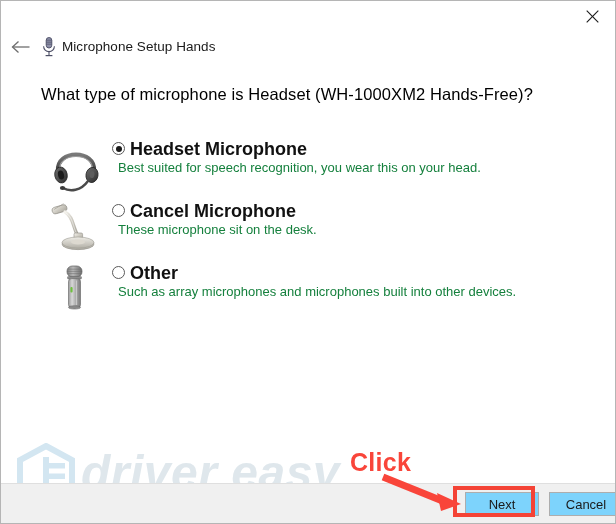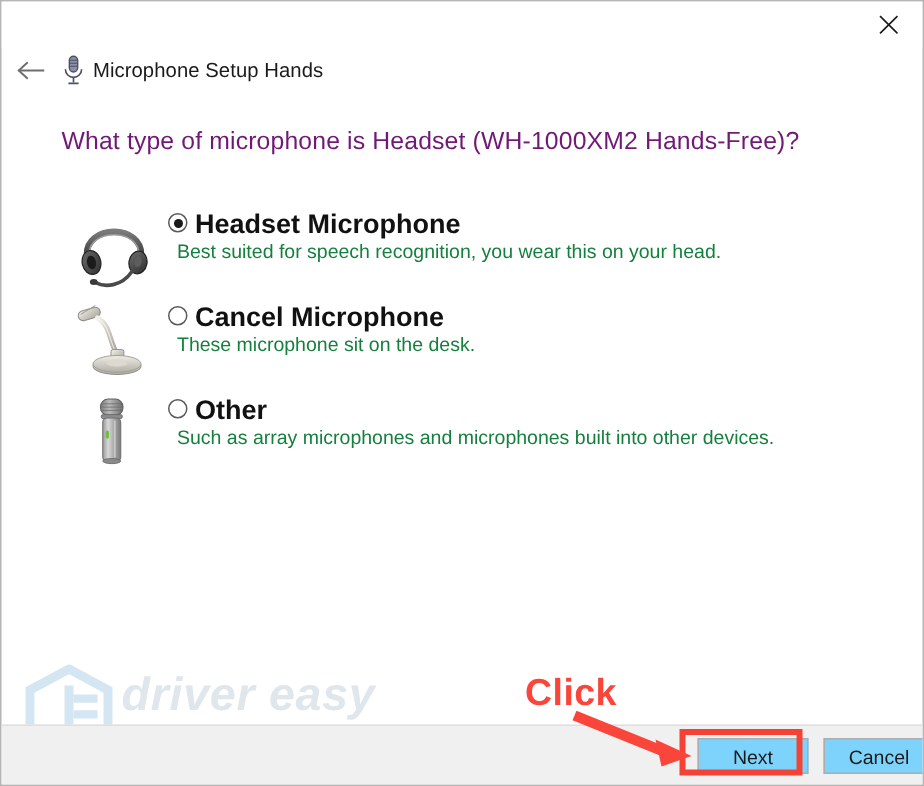--- a/index.html
+++ b/index.html
@@ -72,21 +72,21 @@
     color: #1a1a1a;
     white-space: nowrap;
     letter-spacing: 0.05px;
   }
 
   
   #heading {
     position: absolute;
     left: 40px; top: 84px;
     font-size: 16.5px;
-    color: #701a75;
+    color: #000000;
     white-space: nowrap;
     letter-spacing: 0.1px;
   }
 
   
   #options {
     position: absolute;
     left: 0; top: 134px;
     width: 614px;
   }
@@ -150,21 +150,21 @@
   }
   #wm-logo {
     position: absolute;
     left: 0; top: 6px;
     width: 66px; height: 66px;
   }
   #wm-name {
     position: absolute;
     left: 68px;
     top: 8px;
-    font-size: 31px;
+    font-size: 48px;
     font-style: italic;
     font-weight: bold;
     color: #dfe7ec;
     letter-spacing: 0.5px;
     white-space: nowrap;
   }
   #wm-url {
     position: absolute;
     left: 72px;
     top: 54px;

